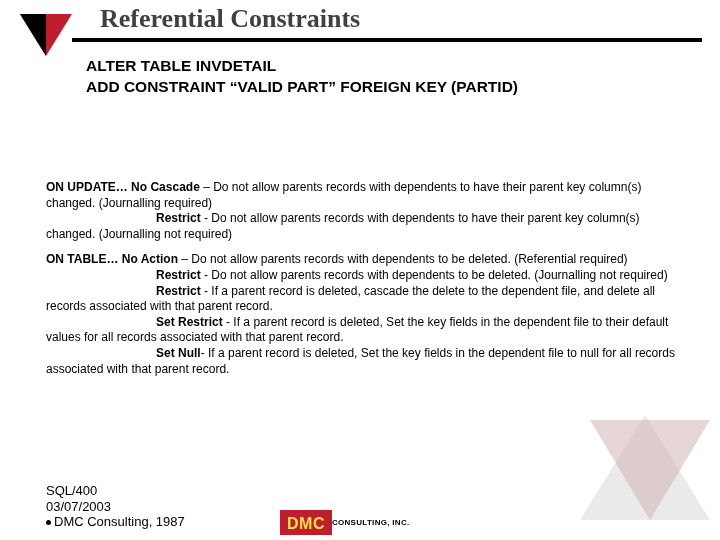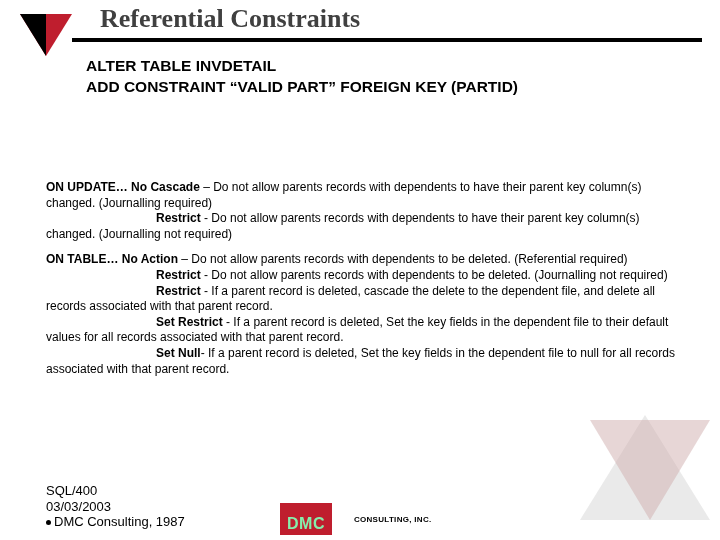--- a/index.html
+++ b/index.html
@@ -90,32 +90,32 @@
     }
     .dmc-logo {
       position: absolute;
       left: 280px;
       bottom: 5px;
       display: flex;
       align-items: center;
     }
     .dmc-box {
       background: #bf1e2e;
-      color: #86efac;
+      color: #fde047;
       font-weight: bold;
       font-size: 16px;
-      padding: 12px 7px 2px 7px;
+      padding: 5px 7px 2px 7px;
       font-family: Arial, sans-serif;
       letter-spacing: 0.5px;
     }
     .dmc-consult {
       font-size: 8px;
       font-weight: bold;
       color: #000;
-      margin-left: 22px;
+      margin-left: 0;
       letter-spacing: 0.3px;
     }
     .bg-tri-1 {
       position: absolute;
       right: 10px;
       bottom: 20px;
       width: 0;
       height: 0;
       border-left: 65px solid transparent;
       border-right: 65px solid transparent;
@@ -158,20 +158,20 @@
     <span class="indent"></span><span class="bold">Set Restrict</span><span> - If a parent record is deleted, Set the key fields in the dependent file to their default values for all records associated with that parent record.</span><br>
     <span class="indent"></span><span class="bold">Set Null</span><span>- If a parent record is deleted, Set the key fields in the dependent file to null for all records associated with that parent record.</span>
   </p>
 </div>
 
 <div class="bg-tri-1"></div>
 <div class="bg-tri-2"></div>
 
 <div class="footer">
   <div>SQL/400</div>
-  <div>03/03/2003</div>
+  <div>03/07/2003</div>
   <div><span class="dot"></span><span>DMC Consulting, 1987</span></div>
 </div>
 
 <div class="dmc-logo">
   <span class="dmc-box">DMC</span>
   <span class="dmc-consult">CONSULTING, INC.</span>
 </div>
 
 </body></html>

